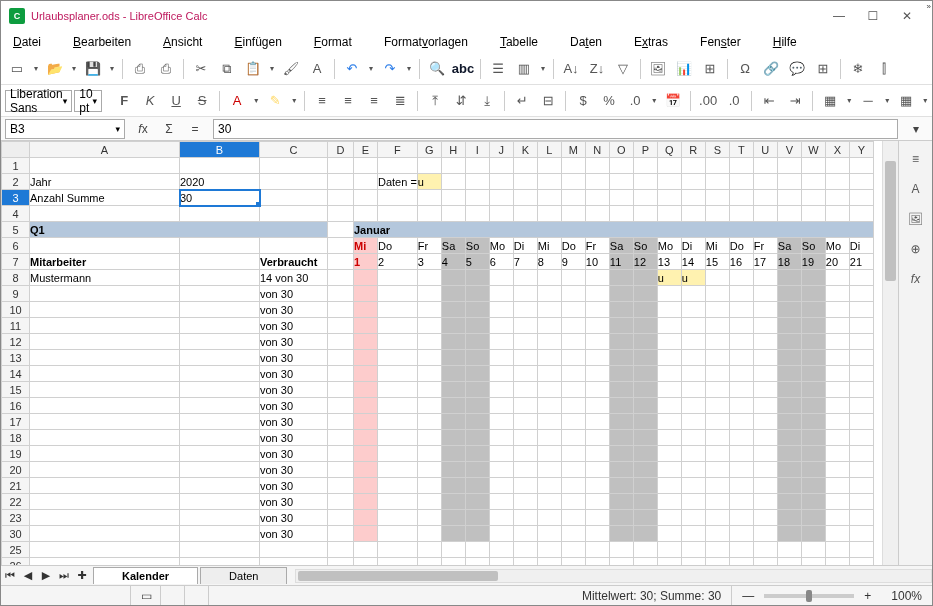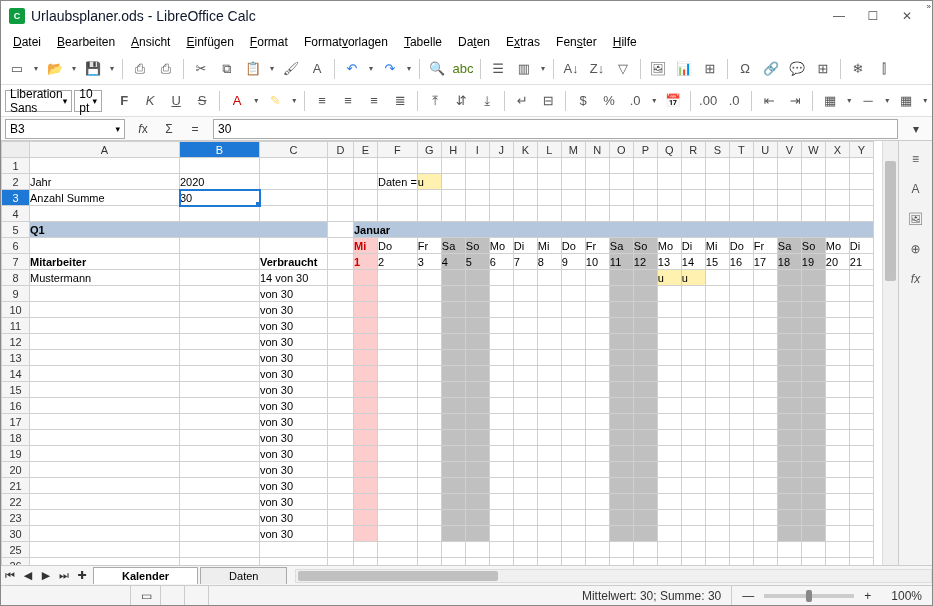--- a/index.html
+++ b/index.html
@@ -1,21 +1,21 @@
 <!DOCTYPE html>
 <html><head>
 <meta charset="utf-8">
 <style>
 * { margin: 0; padding: 0; box-sizing: border-box; font-family: "Segoe UI", Tahoma, sans-serif; font-size: 12px; }
 body { width: 933px; height: 606px; background: #fff; overflow: hidden; display: flex; flex-direction: column; border: 1px solid #888; }
 .titlebar { height: 30px; display: flex; align-items: center; padding: 0 8px; background: #fff; }
 .titlebar .appicon { width: 16px; height: 16px; background: #0d9c3f; border-radius: 2px; margin-right: 6px; display: flex; align-items: center; justify-content: center; color: #fff; font-size: 9px; font-weight: bold; }
-.titlebar .title { flex: 1; font-size: 14px; color: #0f172a; }
+.titlebar .title { flex: 1; font-size: 11px; color: #be185d; }
 .titlebar .winbtn { width: 34px; height: 28px; display: flex; align-items: center; justify-content: center; color: #555; }
-.menubar { height: 22px; display: flex; align-items: center; padding: 0 6px; gap: 4px; }
+.menubar { height: 22px; display: flex; align-items: center; padding: 0 6px; gap: 20px; }
 .menubar .mitem { padding: 2px 6px; font-size: 12px; }
 .menubar .mitem span.u { text-decoration: underline; }
 .toolbar { height: 32px; display: flex; align-items: center; padding: 0 4px; gap: 2px; border-bottom: 1px solid #e0e0e0; }
 .toolbar2 { height: 32px; display: flex; align-items: center; padding: 0 4px; gap: 2px; border-bottom: 1px solid #e0e0e0; }
 .tbtn { width: 24px; height: 24px; display: flex; align-items: center; justify-content: center; border-radius: 2px; color: #444; }
 .tsep { width: 1px; height: 20px; background: #ccc; margin: 0 3px; }
 .tdrop { width: 10px; display: flex; align-items: center; justify-content: center; color: #555; font-size: 8px; }
 .fontbox { width: 160px; height: 22px; border: 1px solid #aaa; padding: 0 4px; display: flex; align-items: center; justify-content: space-between; background: #fff; }
 .sizebox { width: 50px; height: 22px; border: 1px solid #aaa; padding: 0 4px; display: flex; align-items: center; justify-content: space-between; background: #fff; }
 .cellref-row { height: 24px; display: flex; align-items: center; border-bottom: 1px solid #ccc; background: #fafafa; }
@@ -127,21 +127,21 @@
     <div class="tdrop">▾</div>
     <div class="tbtn">
       <span style="color:#2b7de9;font-size:13px;font-weight:normal;font-style:normal;text-decoration:none;">↷</span>
     </div>
     <div class="tdrop">▾</div>
     <div class="tsep"></div>
     <div class="tbtn">
       <span style="color:#555;font-size:13px;font-weight:normal;font-style:normal;text-decoration:none;">🔍</span>
     </div>
     <div class="tbtn">
-      <span style="color:#4d7c0f;font-size:13px;font-weight:normal;font-style:normal;text-decoration:none;">abc</span>
+      <span style="color:#0f172a;font-size:13px;font-weight:bold;font-style:normal;text-decoration:none;">abc</span>
     </div>
     <div class="tsep"></div>
     <div class="tbtn">
       <span style="color:#555;font-size:13px;font-weight:normal;font-style:normal;text-decoration:none;">☰</span>
     </div>
     <div class="tbtn">
       <span style="color:#555;font-size:13px;font-weight:normal;font-style:normal;text-decoration:none;">▥</span>
     </div>
     <div class="tdrop">▾</div>
     <div class="tsep"></div>

